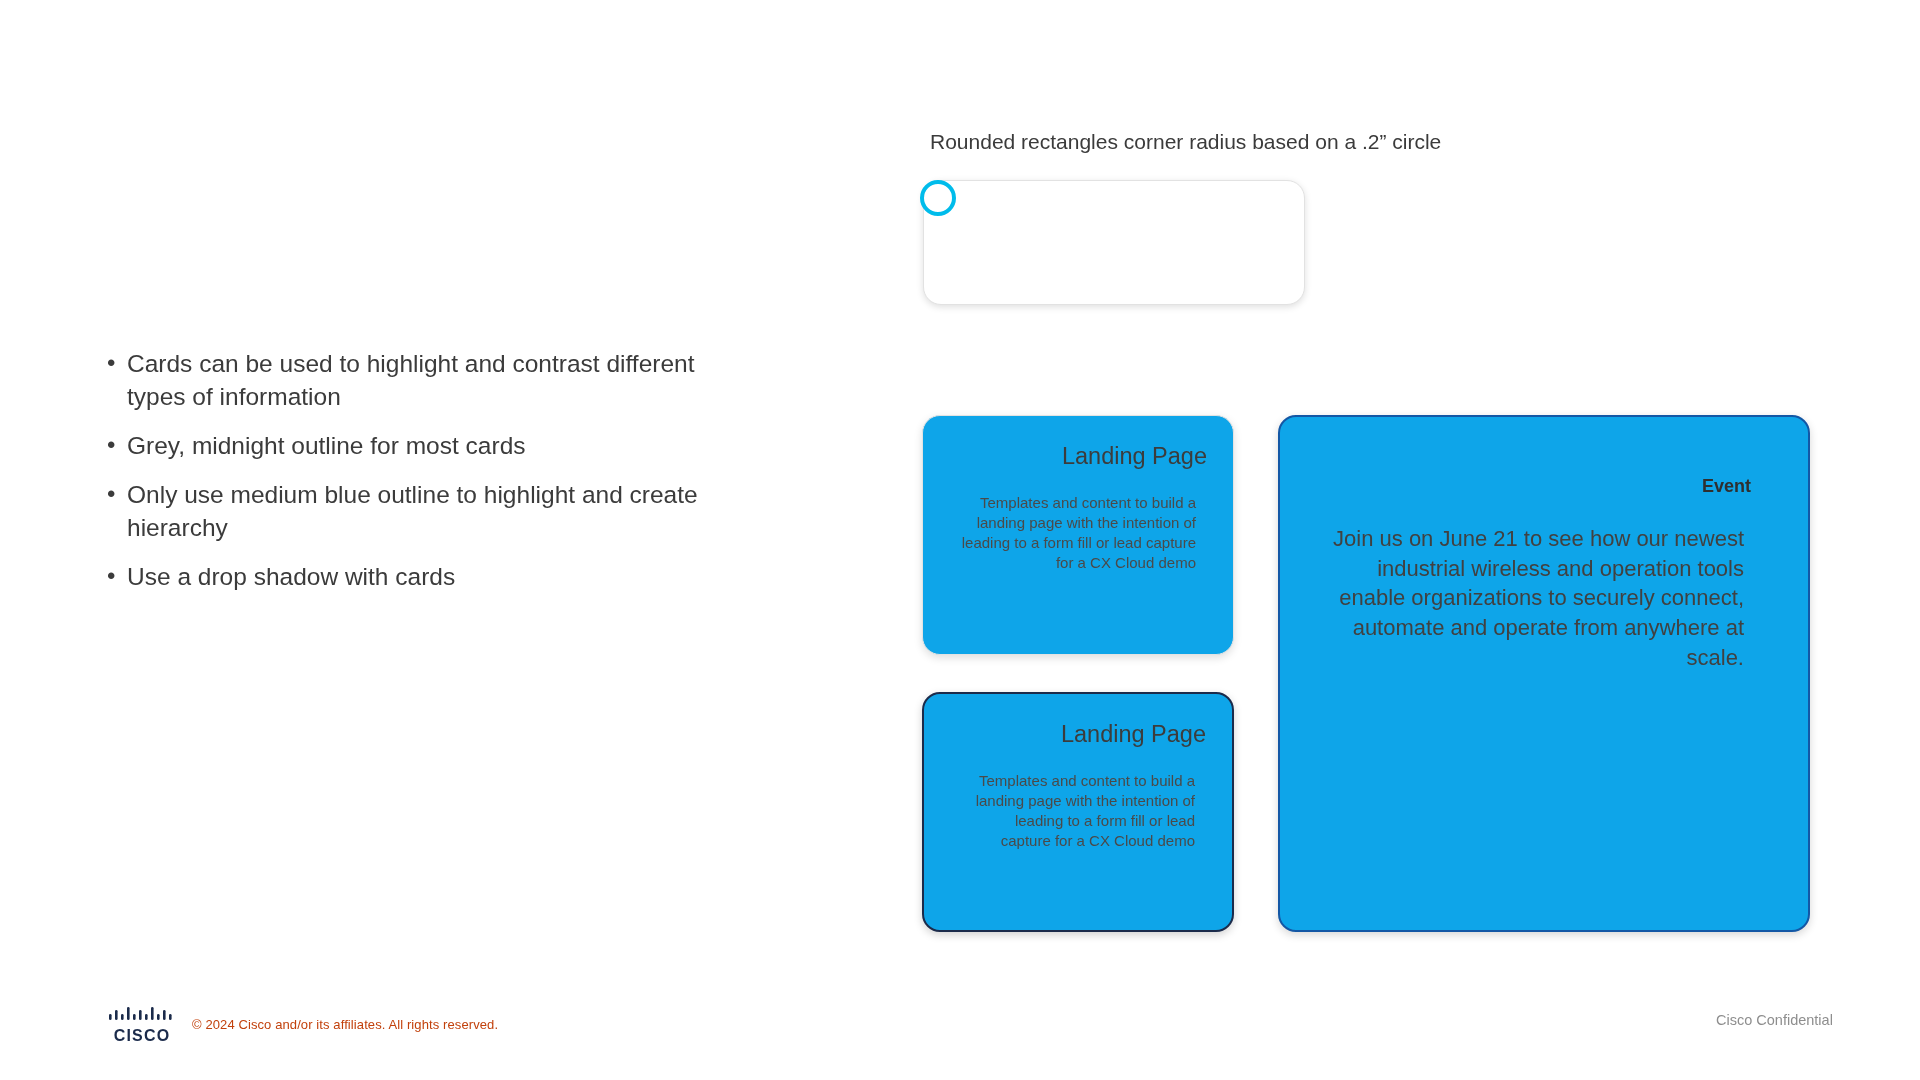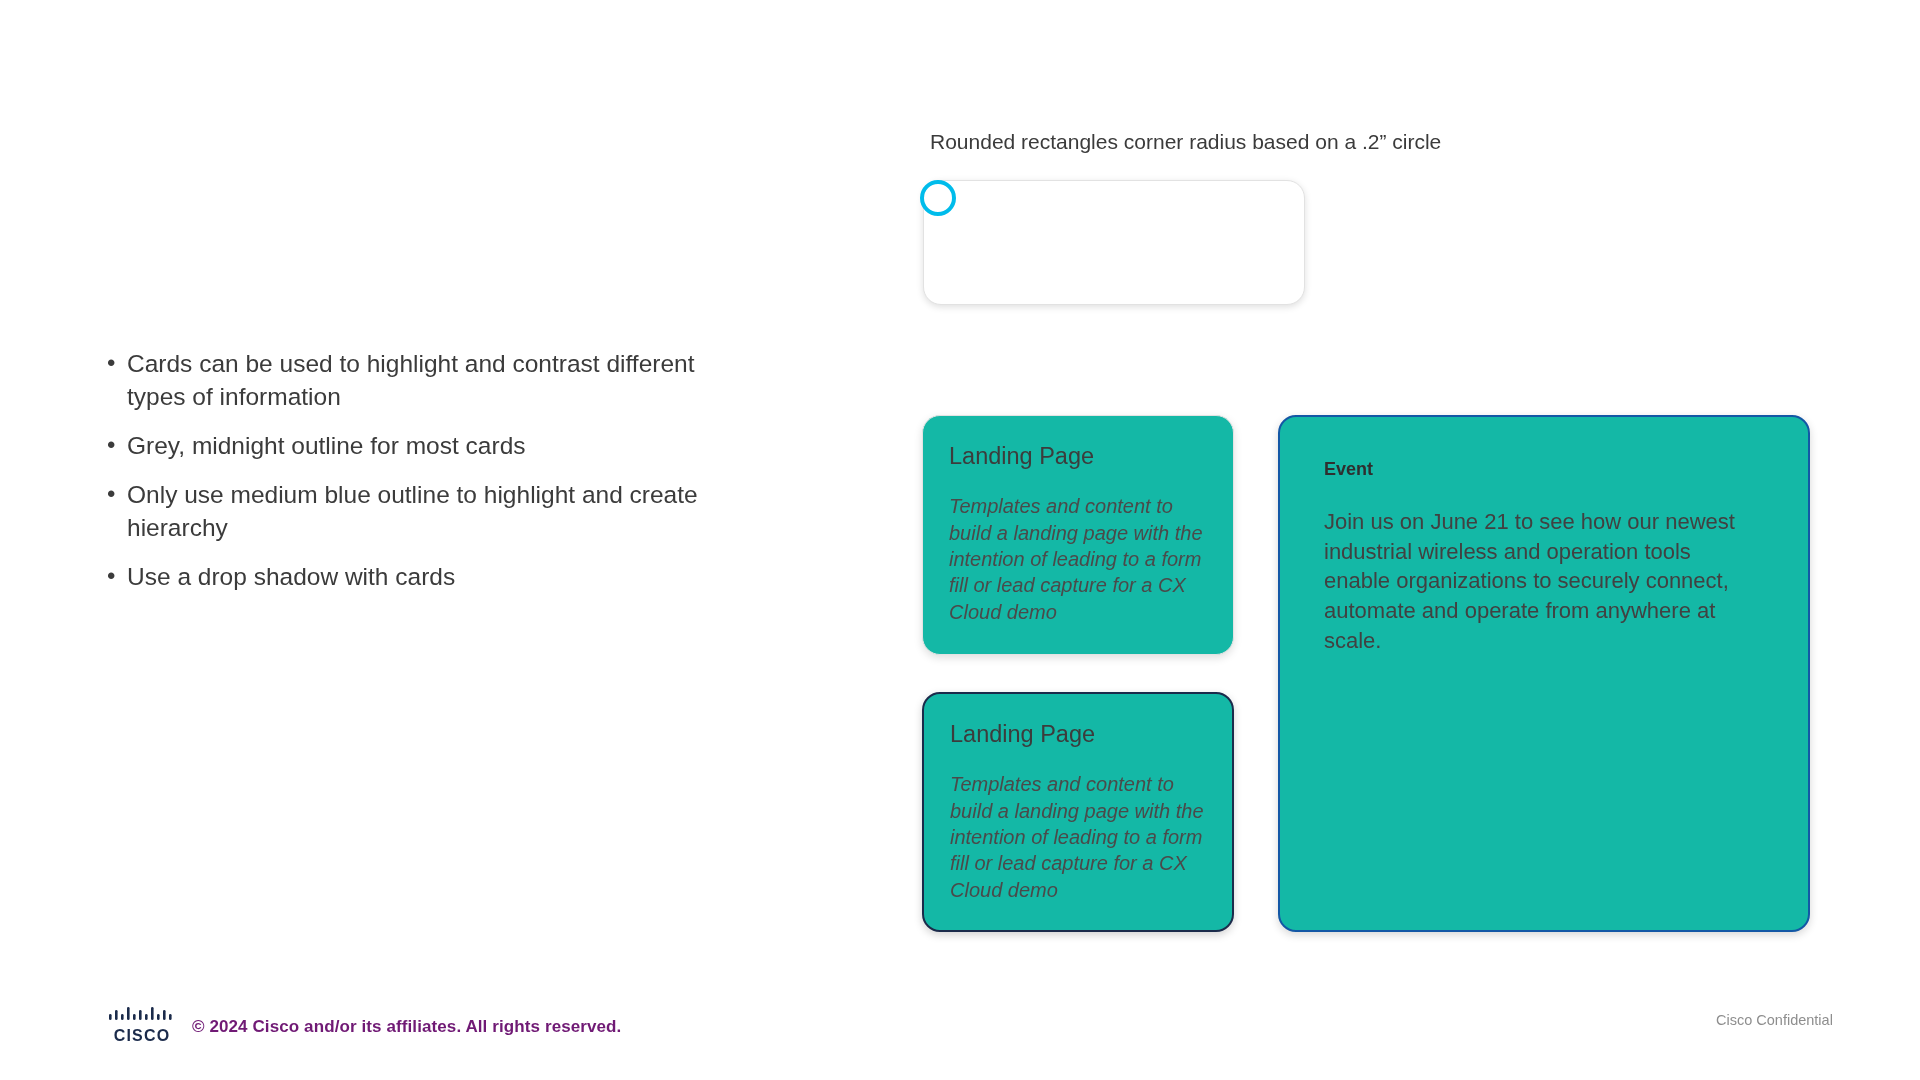--- a/index.html
+++ b/index.html
@@ -99,22 +99,23 @@
     box-sizing: border-box;
     border: 4px solid #00bceb;
     border-radius: 50%;
     background: transparent;
   }
 
   
   .card {
     position: absolute;
     box-sizing: border-box;
-    background: #14b8a6;
+    background: #0ea5e9;
     border-radius: 18px;
+    text-align: right;
   }
   .card-grey {
     border: 1px solid #e3e3e3;
     box-shadow: 0 3px 9px rgba(0,0,0,0.13);
   }
   .card-midnight {
     border: 2px solid #1b2b4b;
     box-shadow: 0 3px 9px rgba(0,0,0,0.18);
   }
   .card-blue {
@@ -140,34 +141,33 @@
   }
 
   .card-heading {
     font-size: 23.5px;
     color: #3c3c3c;
     font-weight: 400;
     line-height: 1.2;
     margin: 0;
   }
   .card-body {
-    font-size: 20px;
+    font-size: 15px;
     color: #4a4a4a;
     line-height: 1.32;
-    margin: 0;
+    margin: 11px;
     margin-top: 23px;
-    font-style: italic;
   }
 
   .event-eyebrow {
     font-size: 18px;
     font-weight: 700;
     color: #2f2f2f;
     line-height: 1.2;
-    margin: 0;
+    margin: 17px;
   }
   .event-title {
     font-size: 37px;
     font-weight: 400;
     color: #3a3a3a;
     line-height: 1.25;
     margin: 0;
     margin-top: 22px;
     letter-spacing: -0.2px;
   }
@@ -185,23 +185,23 @@
     position: absolute;
     left: 108px;
     top: 1003px;
     width: 68px;
     height: 42px;
   }
   .footer-copy {
     position: absolute;
     left: 192px;
     top: 1017px;
-    font-size: 17px;
-    font-weight: 700;
-    color: #701a75;
+    font-size: 13px;
+    font-weight: 400;
+    color: #c2410c;
     letter-spacing: 0.1px;
     white-space: nowrap;
   }
   .footer-confidential {
     position: absolute;
     left: 1716px;
     top: 1012px;
     font-size: 14.5px;
     color: #8e8e8e;
     white-space: nowrap;

